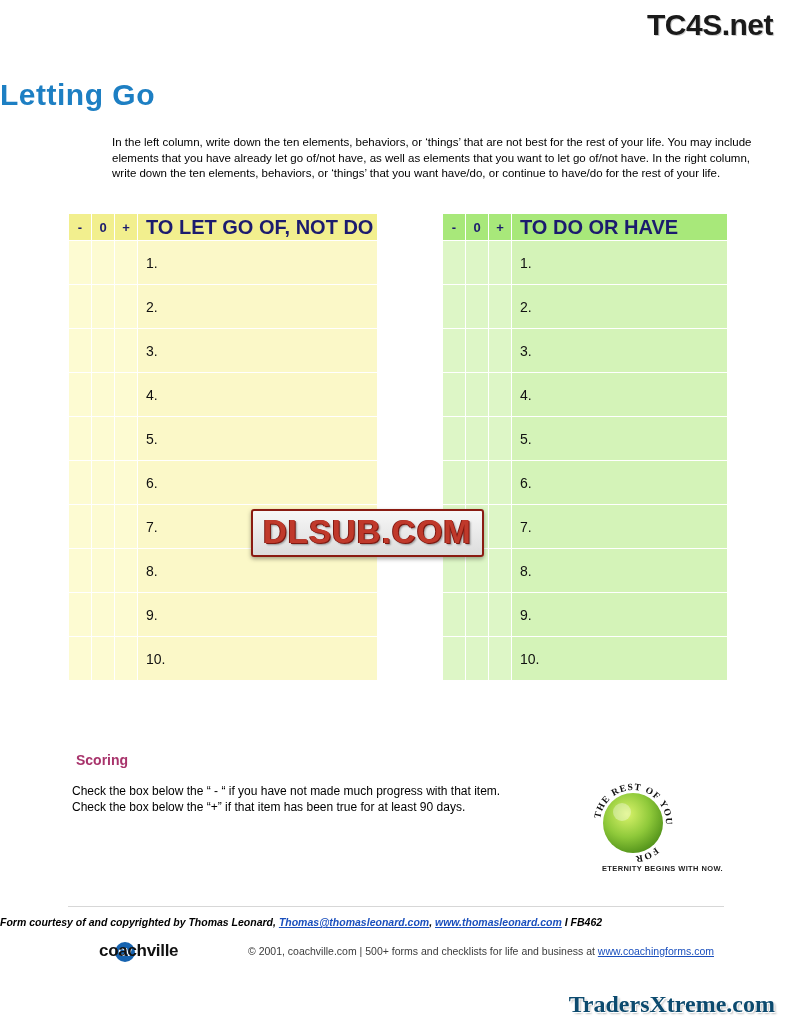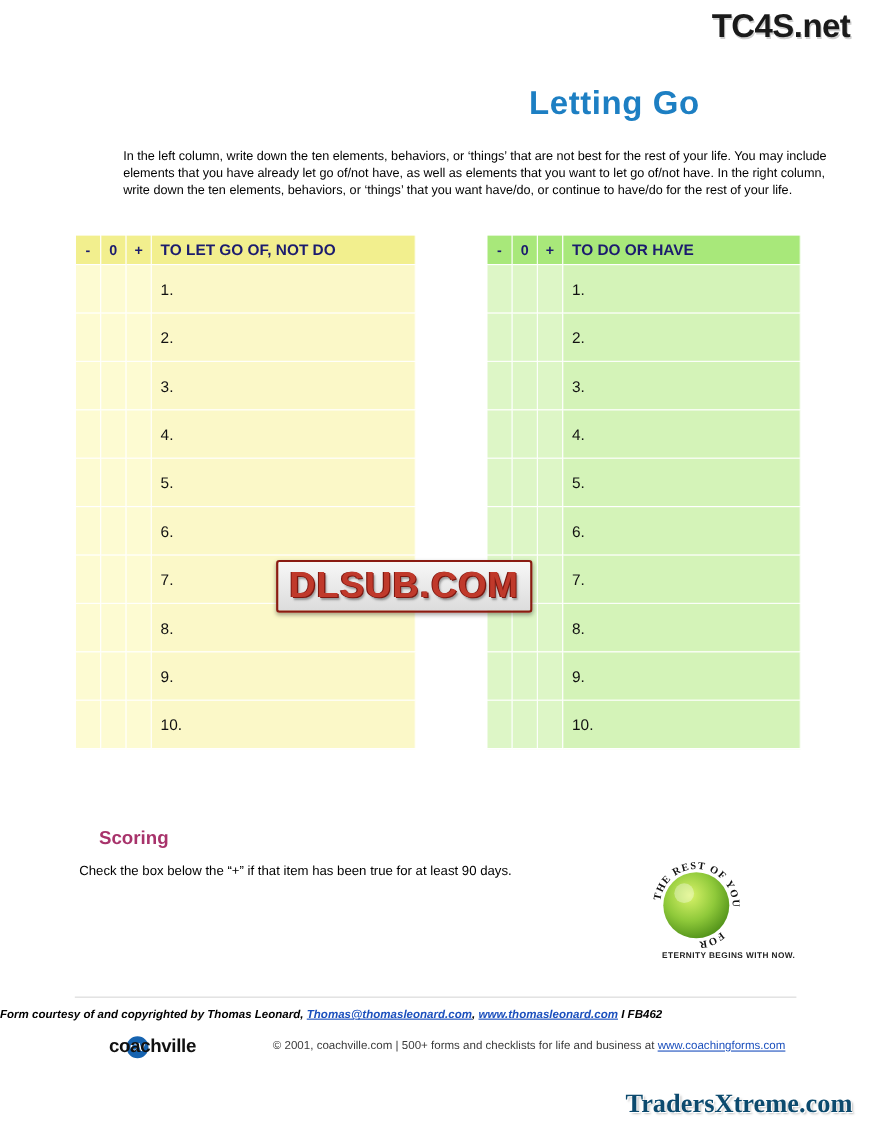--- a/index.html
+++ b/index.html
@@ -28,21 +28,21 @@
     letter-spacing: -0.5px;
     text-shadow: 1px 1px 0 #cfcfcf;
   }
 
   
   .title {
     position: absolute;
     top: 78px;
     left: 0;
     width: 636px;
-    text-align: right;
+    text-align: left;
     font-size: 30px;
     font-weight: bold;
     color: #1d7fc3;
     letter-spacing: 0.5px;
   }
 
   
   .intro {
     position: absolute;
     top: 135px;
@@ -81,21 +81,21 @@
     width: 22px;
     height: 26px;
     text-align: center;
     font-size: 13px;
     font-weight: bold;
     color: #1b1b6e;
   }
   .hdr-title {
     height: 26px;
     padding-left: 8px !important;
-    font-size: 14px;
+    font-size: 20px;
     font-weight: bold;
     color: #1b1b6e;
     text-align: left;
     margin-top: 16px;
   }
   .left .hdr-sym, .left .hdr-title { background: #f2ef8e; }
   .right .hdr-sym, .right .hdr-title { background: #a8e87a; }
 
   
   .cell-sym {
@@ -132,22 +132,22 @@
        1px 1px 0 #7d1710,
       -1px 0 0 #7d1710,
        2px 2px 2px rgba(0,0,0,.35);
     box-shadow: 0 2px 4px rgba(0,0,0,.35);
   }
 
   
   .scoring-title {
     position: absolute;
     top: 752px;
-    left: 90px;
-    font-size: 17px;
+    left: 76px;
+    font-size: 14px;
     font-weight: bold;
     color: #a8336b;
   }
   .scoring-lines {
     position: absolute;
     top: 783px;
     left: 72px;
     width: 520px;
     font-size: 12px;
     line-height: 16px;
@@ -400,20 +400,21 @@
       <td class="cell-item">10.</td>
     </tr>
   </tbody>
     </table>
 </div>
 
 <div class="watermark">DLSUB.COM</div>
 
 <div class="scoring-title">Scoring</div>
 <div class="scoring-lines">
+  <div>Check the box below the “ - “ if you have not made much progress with that item.</div>
   <div>Check the box below the “+” if that item has been true for at least 90 days.</div>
 </div>
 
 <div class="circle-logo">
   <svg width="150" height="110" viewBox="0 0 150 110" xmlns="http://www.w3.org/2000/svg">
     <defs>
       <radialGradient id="gball" cx="40%" cy="35%" r="70%">
         <stop offset="0%" stop-color="#d9f36a"></stop>
         <stop offset="55%" stop-color="#8fc93a"></stop>
         <stop offset="100%" stop-color="#4e8f18"></stop>

